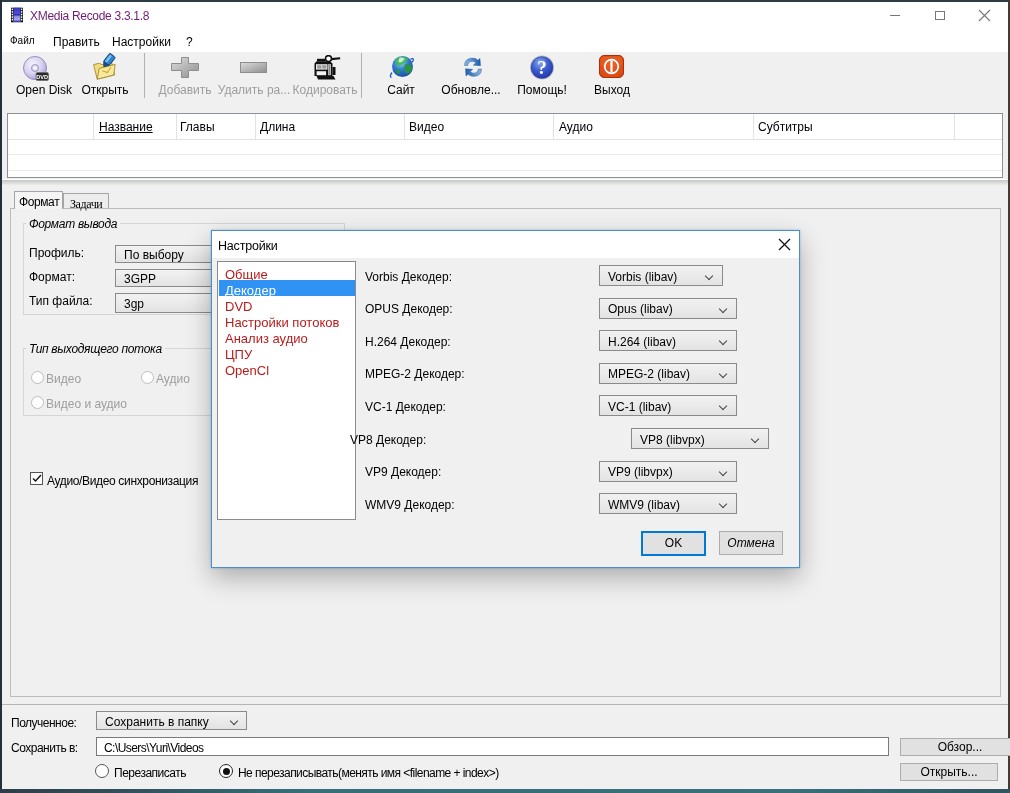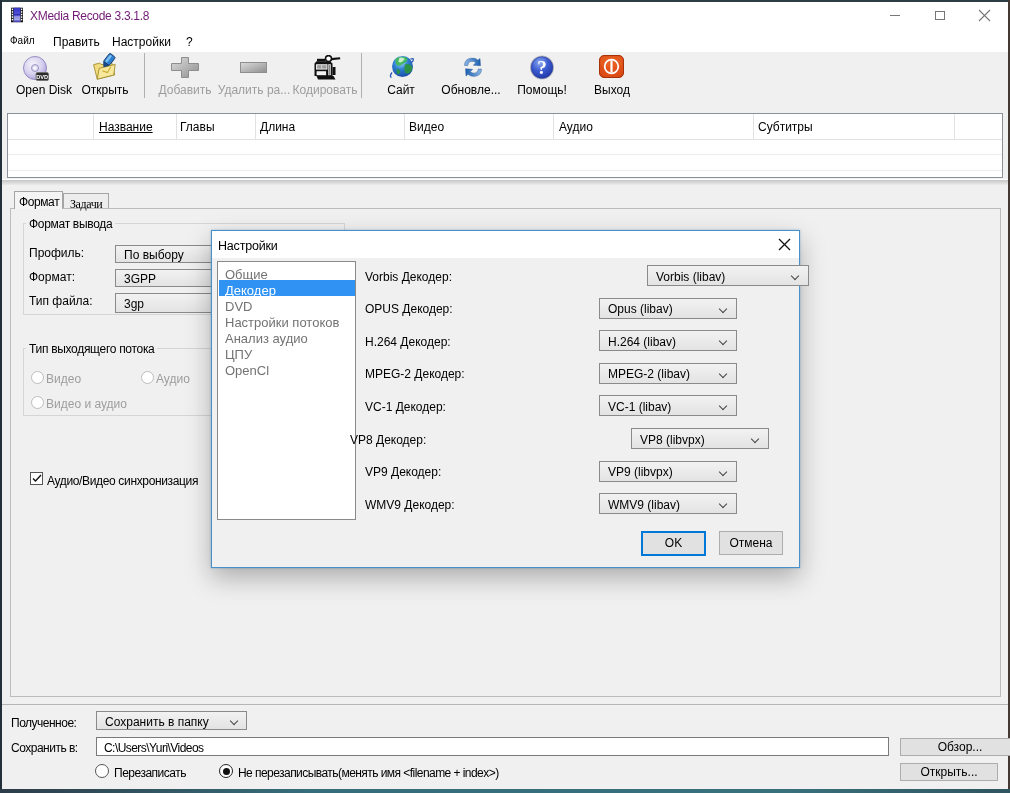--- a/index.html
+++ b/index.html
@@ -1,24 +1,24 @@
 <!DOCTYPE html>
 <html><head><meta charset="utf-8">
 <style>
 * { margin:0; padding:0; box-sizing:border-box; }
 html,body { width:1010px; height:793px; background:#f0f0f0; font-family:"Liberation Sans",sans-serif; position:relative; overflow:hidden; }
 .abs { position:absolute; }
 .lbl { position:absolute; font-size:12px; color:#000; white-space:nowrap; }
 .combo { position:absolute; background:linear-gradient(#f2f2f2,#e3e3e3); border:1px solid #8a8a8a; font-size:12px; color:#000; white-space:nowrap; }
 .chev { position:absolute; width:6px; height:6px; border-right:1.3px solid #444; border-bottom:1.3px solid #444; transform:rotate(45deg); }
 .gbox { position:absolute; border:1px solid #d5d5d5; }
-.glab { position:absolute; background:#f0f0f0; font-size:12px; letter-spacing:-0.3px; padding:0 3px; color:#000; white-space:nowrap; }
+.glab { position:absolute; background:#f0f0f0; font-size:12px; letter-spacing:-0.3px; padding:0 3px; color:#000; white-space:nowrap;font-style:italic; }
 .radio { position:absolute; width:13px; height:13px; border-radius:50%; background:#fff; }
 .dis { color:#9d9d9d; }
-.li { position:absolute; left:1px; width:136px; height:16.1px; padding:2.5px 0 0 6px; color:#737373; }
+.li { position:absolute; left:1px; width:136px; height:16.1px; padding:2.5px 0 0 6px; color:#b91c1c; }
 .li.sel { background:#3093f3; color:#fff; }
 .btn { position:absolute; background:#e1e1e1; border:1px solid #adadad; font-size:12px; color:#000; text-align:center; }
 </style></head>
 <body>
 
 <div class="abs" style="left:0;top:0;width:1010px;height:2px;background:#2c3d46;"></div>
 <div class="abs" style="left:0;top:0;width:2px;height:789px;background:#22303c;"></div>
 <div class="abs" style="left:1008px;top:0;width:2px;height:789px;background:#453a33;"></div>
 <div class="abs" style="left:0;top:789px;width:1010px;height:4px;background:linear-gradient(90deg,#2d3d49 0%,#366d7a 30%,#38707c 78%,#2f5560 100%);"></div>
 
@@ -286,21 +286,21 @@
 <div class="li" style="top:2.3px;">Общие</div>
     <div class="li sel" style="top:18.4px;">Декодер</div>
     <div class="li" style="top:34.5px;">DVD</div>
     <div class="li" style="top:50.6px;">Настройки потоков</div>
     <div class="li" style="top:66.7px;">Анализ аудио</div>
     <div class="li" style="top:82.8px;">ЦПУ</div>
     <div class="li" style="top:98.9px;">OpenCl</div>
 </div>
 
   <div class="lbl" style="left:365px;top:269.5px;">Vorbis Декодер:</div>
-  <div class="combo" style="left:599px;top:265.0px;width:162px;height:21px;margin-left:48px;">
+  <div class="combo" style="left:599px;top:265.0px;width:124px;height:21px;">
     <span style="position:absolute;left:8px;top:3.5px;">Vorbis (libav)</span>
     <span class="chev" style="right:10px;top:7px;"></span>
   </div>
   <div class="lbl" style="left:365px;top:302.1px;">OPUS Декодер:</div>
   <div class="combo" style="left:599px;top:297.6px;width:138px;height:21px;">
     <span style="position:absolute;left:8px;top:3.5px;">Opus (libav)</span>
     <span class="chev" style="right:10px;top:7px;"></span>
   </div>
   <div class="lbl" style="left:365px;top:334.7px;">H.264 Декодер:</div>
   <div class="combo" style="left:599px;top:330.2px;width:138px;height:21px;">
@@ -327,13 +327,13 @@
     <span style="position:absolute;left:8px;top:3.5px;">VP9 (libvpx)</span>
     <span class="chev" style="right:10px;top:7px;"></span>
   </div>
   <div class="lbl" style="left:365px;top:497.7px;">WMV9 Декодер:</div>
   <div class="combo" style="left:599px;top:493.2px;width:138px;height:21px;">
     <span style="position:absolute;left:8px;top:3.5px;">WMV9 (libav)</span>
     <span class="chev" style="right:10px;top:7px;"></span>
   </div>
 
 <div class="btn" style="left:641px;top:531px;width:65px;height:25px;line-height:21px;border:2px solid #0078d7;">OK</div>
-<div class="btn" style="left:719px;top:531px;width:64px;height:24px;line-height:22px;">Отмена</div>
+<div class="btn" style="left:719px;top:531px;width:64px;height:24px;line-height:22px;font-style:italic;">Отмена</div>
 
 </body></html>

